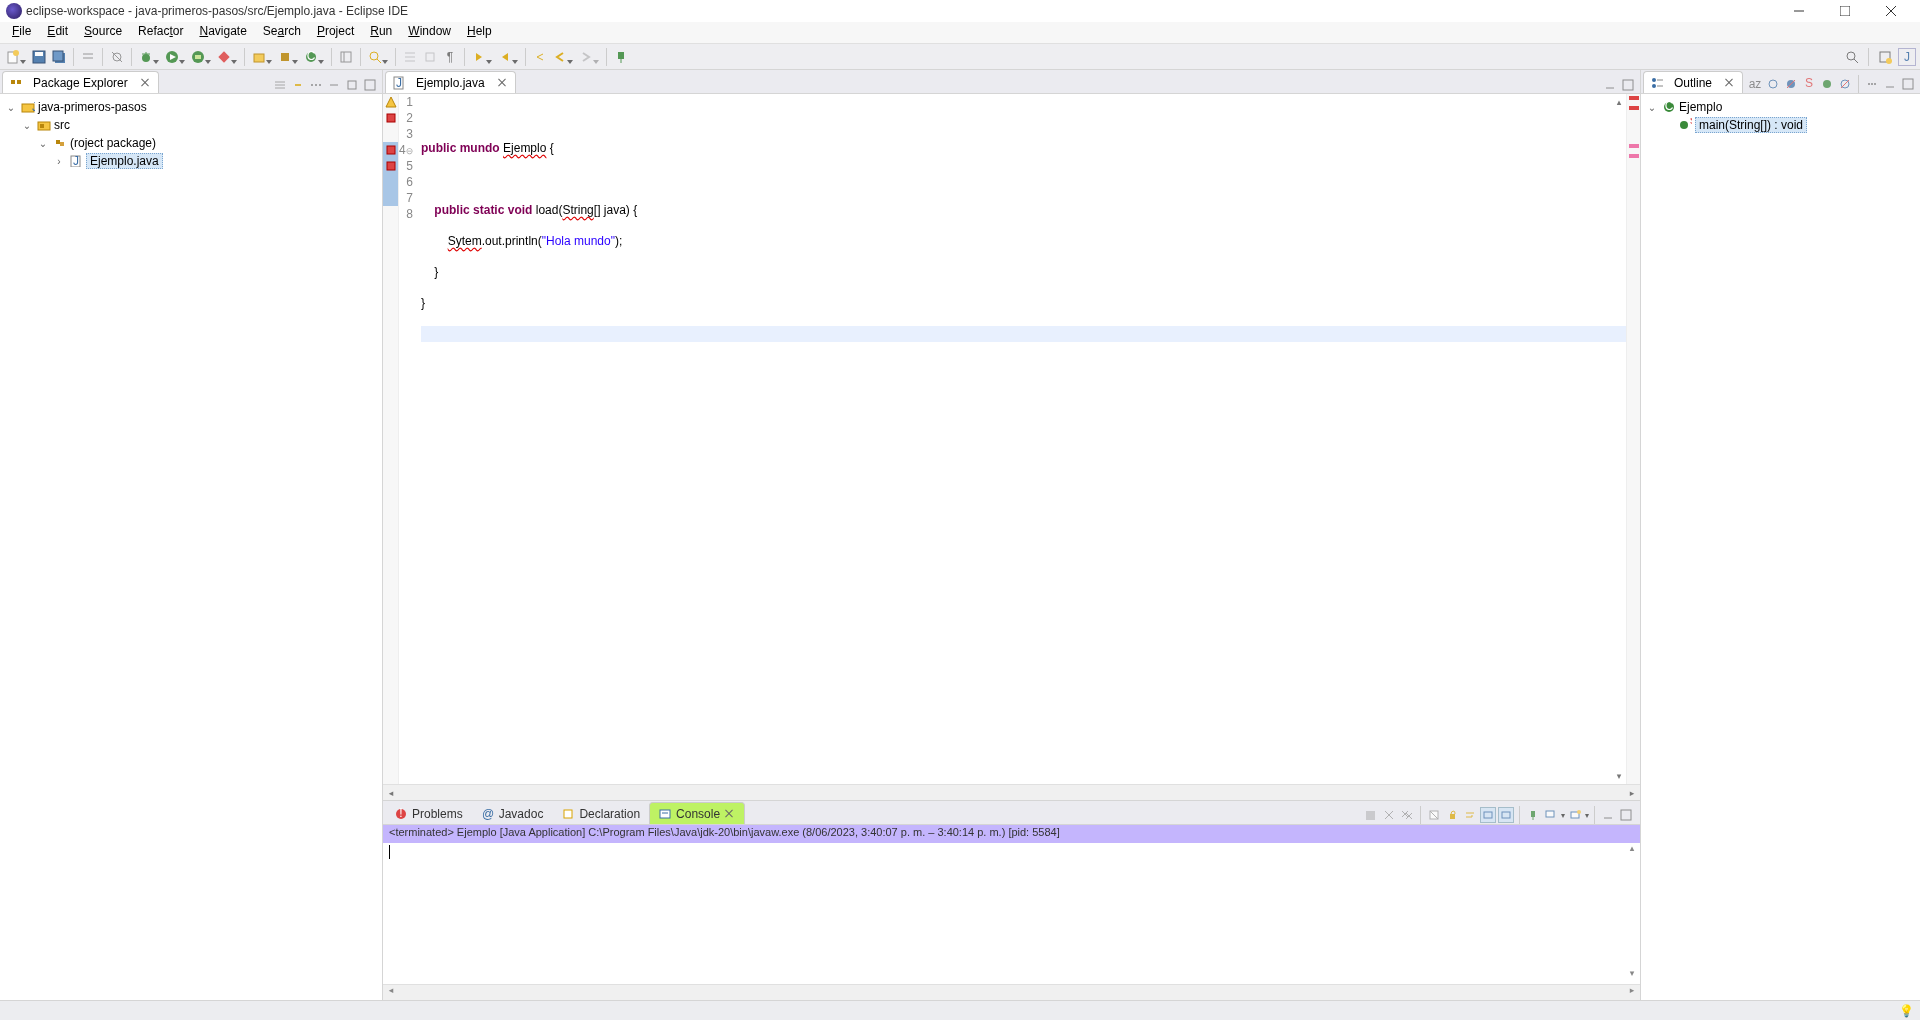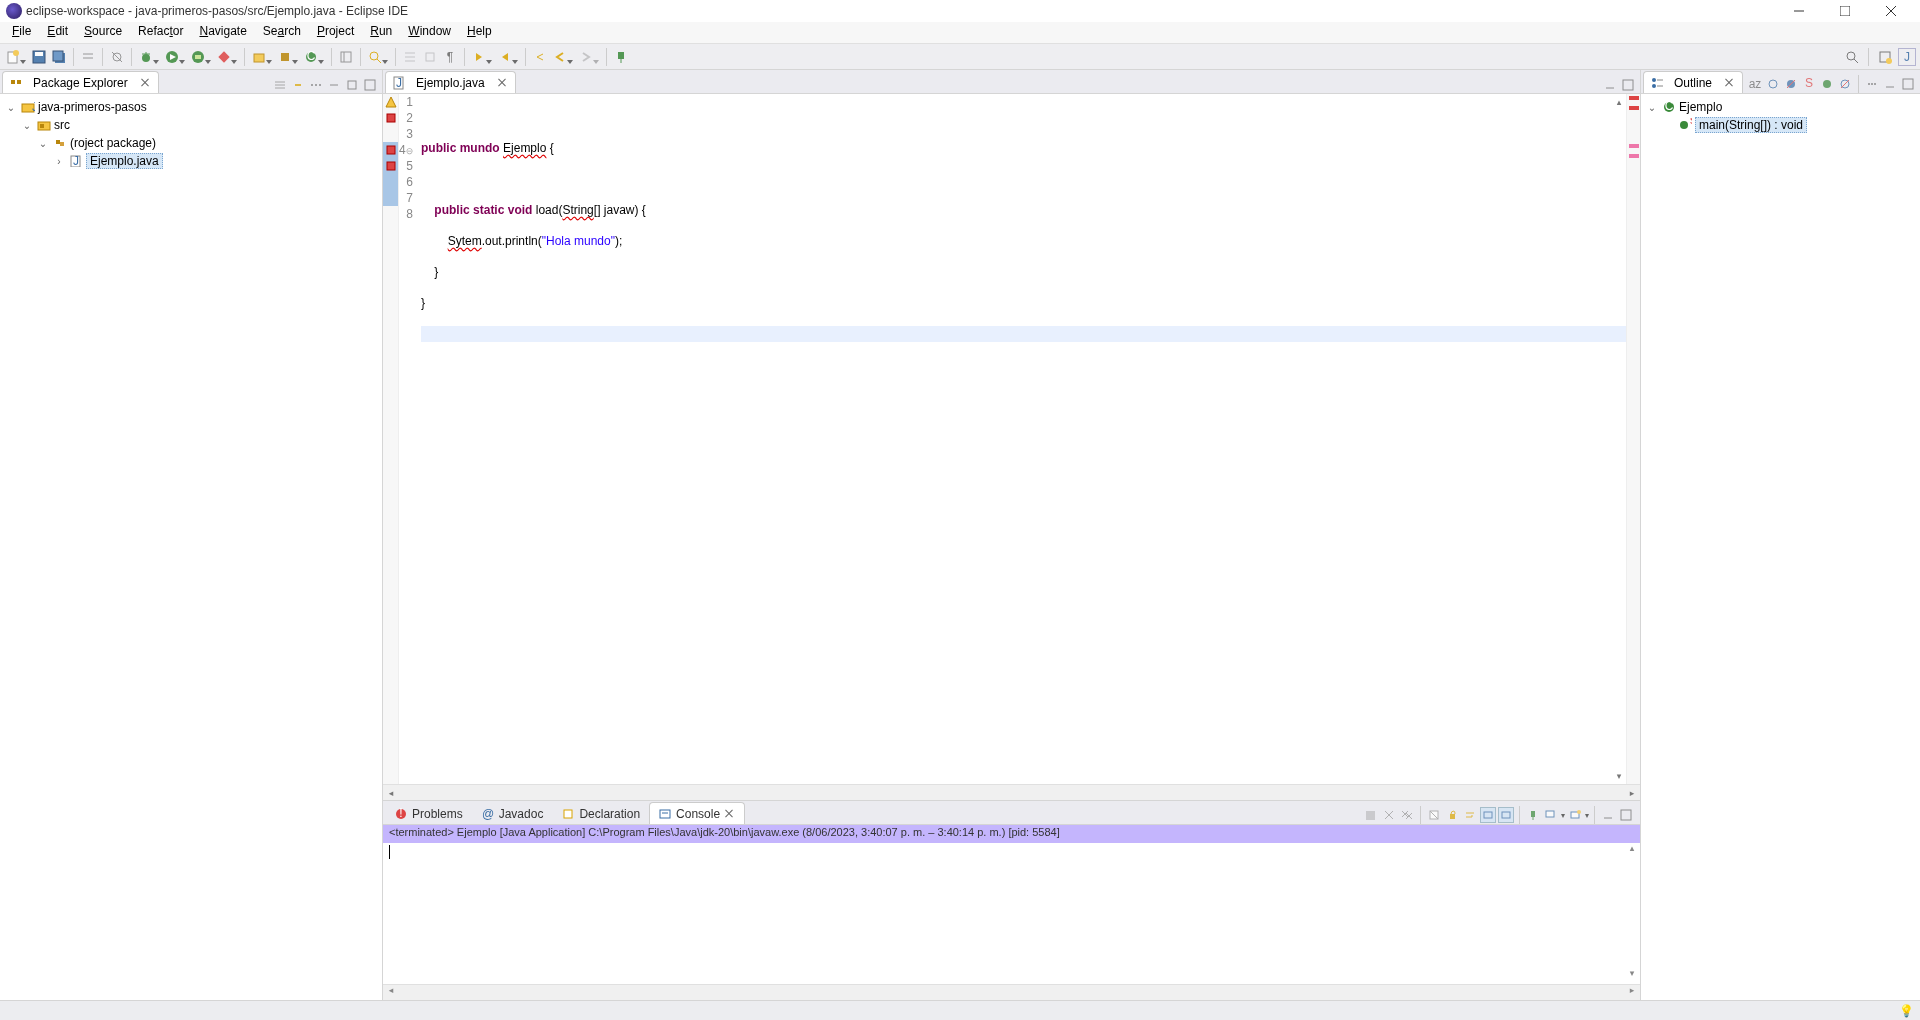--- a/index.html
+++ b/index.html
@@ -68,21 +68,21 @@
 .editor-scroll-h .arrl, .editor-scroll-h .arrr { position: absolute; width: 16px; height: 16px; top: 0; display: flex; align-items:center; justify-content:center; color:#777; font-size:9px;}
 .editor-scroll-h .arrl { left: 0; } .editor-scroll-h .arrr { right: 0; }
 .vscroll { position: absolute; right: -1px; top: 0; width: 16px; bottom: 0; display: flex; flex-direction: column; }
 .vscroll .arru, .vscroll .arrd { height: 16px; display:flex; align-items:center; justify-content:center; color:#777; font-size:9px;}
 .vscroll .track { flex: 1; }
 
 
 .bottompane { height: 200px; border-top: 1px solid #d5d5d5; display: flex; flex-direction: column; }
 .bottomtabs { height: 24px; background: #ebebf0; display: flex; align-items: flex-end; padding: 0 2px; border-bottom: 1px solid #d5d5d5; }
 .btab { height: 22px; padding: 2px 8px; display: flex; align-items: center; gap: 4px; color: #333; border: 1px solid transparent; border-bottom: none; border-radius: 4px 4px 0 0; }
-.btab.active { background: #ffffff; border-color: #ccc; }
+.btab.active { background: #bef264; border-color: #ccc; }
 .btab .bicon { width: 14px; height: 14px; display:inline-flex; align-items:center; justify-content:center; }
 .btab .close { width: 12px; height: 12px; }
 .bottomtabs .spacer { flex: 1; }
 .bottomtoolbar { display: flex; gap: 2px; align-items: center; padding-right: 4px; }
 .bottomdesc { height: 18px; padding: 1px 6px; font-size: 11px; color: #333; background: #c4b5fd; }
 .consoleout { flex: 1; background: #fff; padding: 2px 6px; font-family: Consolas, monospace; font-size: 13px; position: relative; }
 .consoleout .red { color: #c00; }
 .consoleout .link { color: #1a5fb4; text-decoration: underline; }
 .consoleout .cursor { display:inline-block; width:1px; height:14px; background:#000; vertical-align: text-bottom; }
 .bottom-scroll-h { height: 16px; background: #f0f0f0; border-top: 1px solid #e0e0e0; position: relative; }
@@ -459,21 +459,21 @@
             <div>4<span style="font-size:9px;color:#aaa">⊖</span></div>
             <div>5</div>
             <div>6</div>
             <div>7</div>
             <div>8</div>
         </div>
         <div class="codearea">
 <div class="codeline"><span></span></div>
 <div class="codeline"><span class="kw">public</span><span> </span><span class="kw">mundo</span><span> </span><span class="err">Ejemplo</span><span> {</span></div>
 <div class="codeline"><span></span></div>
-<div class="codeline"><span>    </span><span class="kw">public</span><span> </span><span class="kw">static</span><span> </span><span class="kw">void</span><span> load(</span><span class="err">String</span><span>[] javaw) {</span></div>
+<div class="codeline"><span>    </span><span class="kw">public</span><span> </span><span class="kw">static</span><span> </span><span class="kw">void</span><span> load(</span><span class="err">String</span><span>[] java) {</span></div>
 <div class="codeline"><span>        </span><span class="err">Sytem</span><span>.out.println(</span><span class="str">"Hola mundo"</span><span>);</span></div>
 <div class="codeline"><span>    }</span></div>
 <div class="codeline"><span>}</span></div>
 <div class="codeline current"><span></span></div>
           <div class="vscroll">
             <div class="arru">▴</div><div class="track"></div><div class="arrd">▾</div>
           </div>
         </div>
         <div class="overview">
           <div class="mark" style="top:2px;background:#d44"></div>

